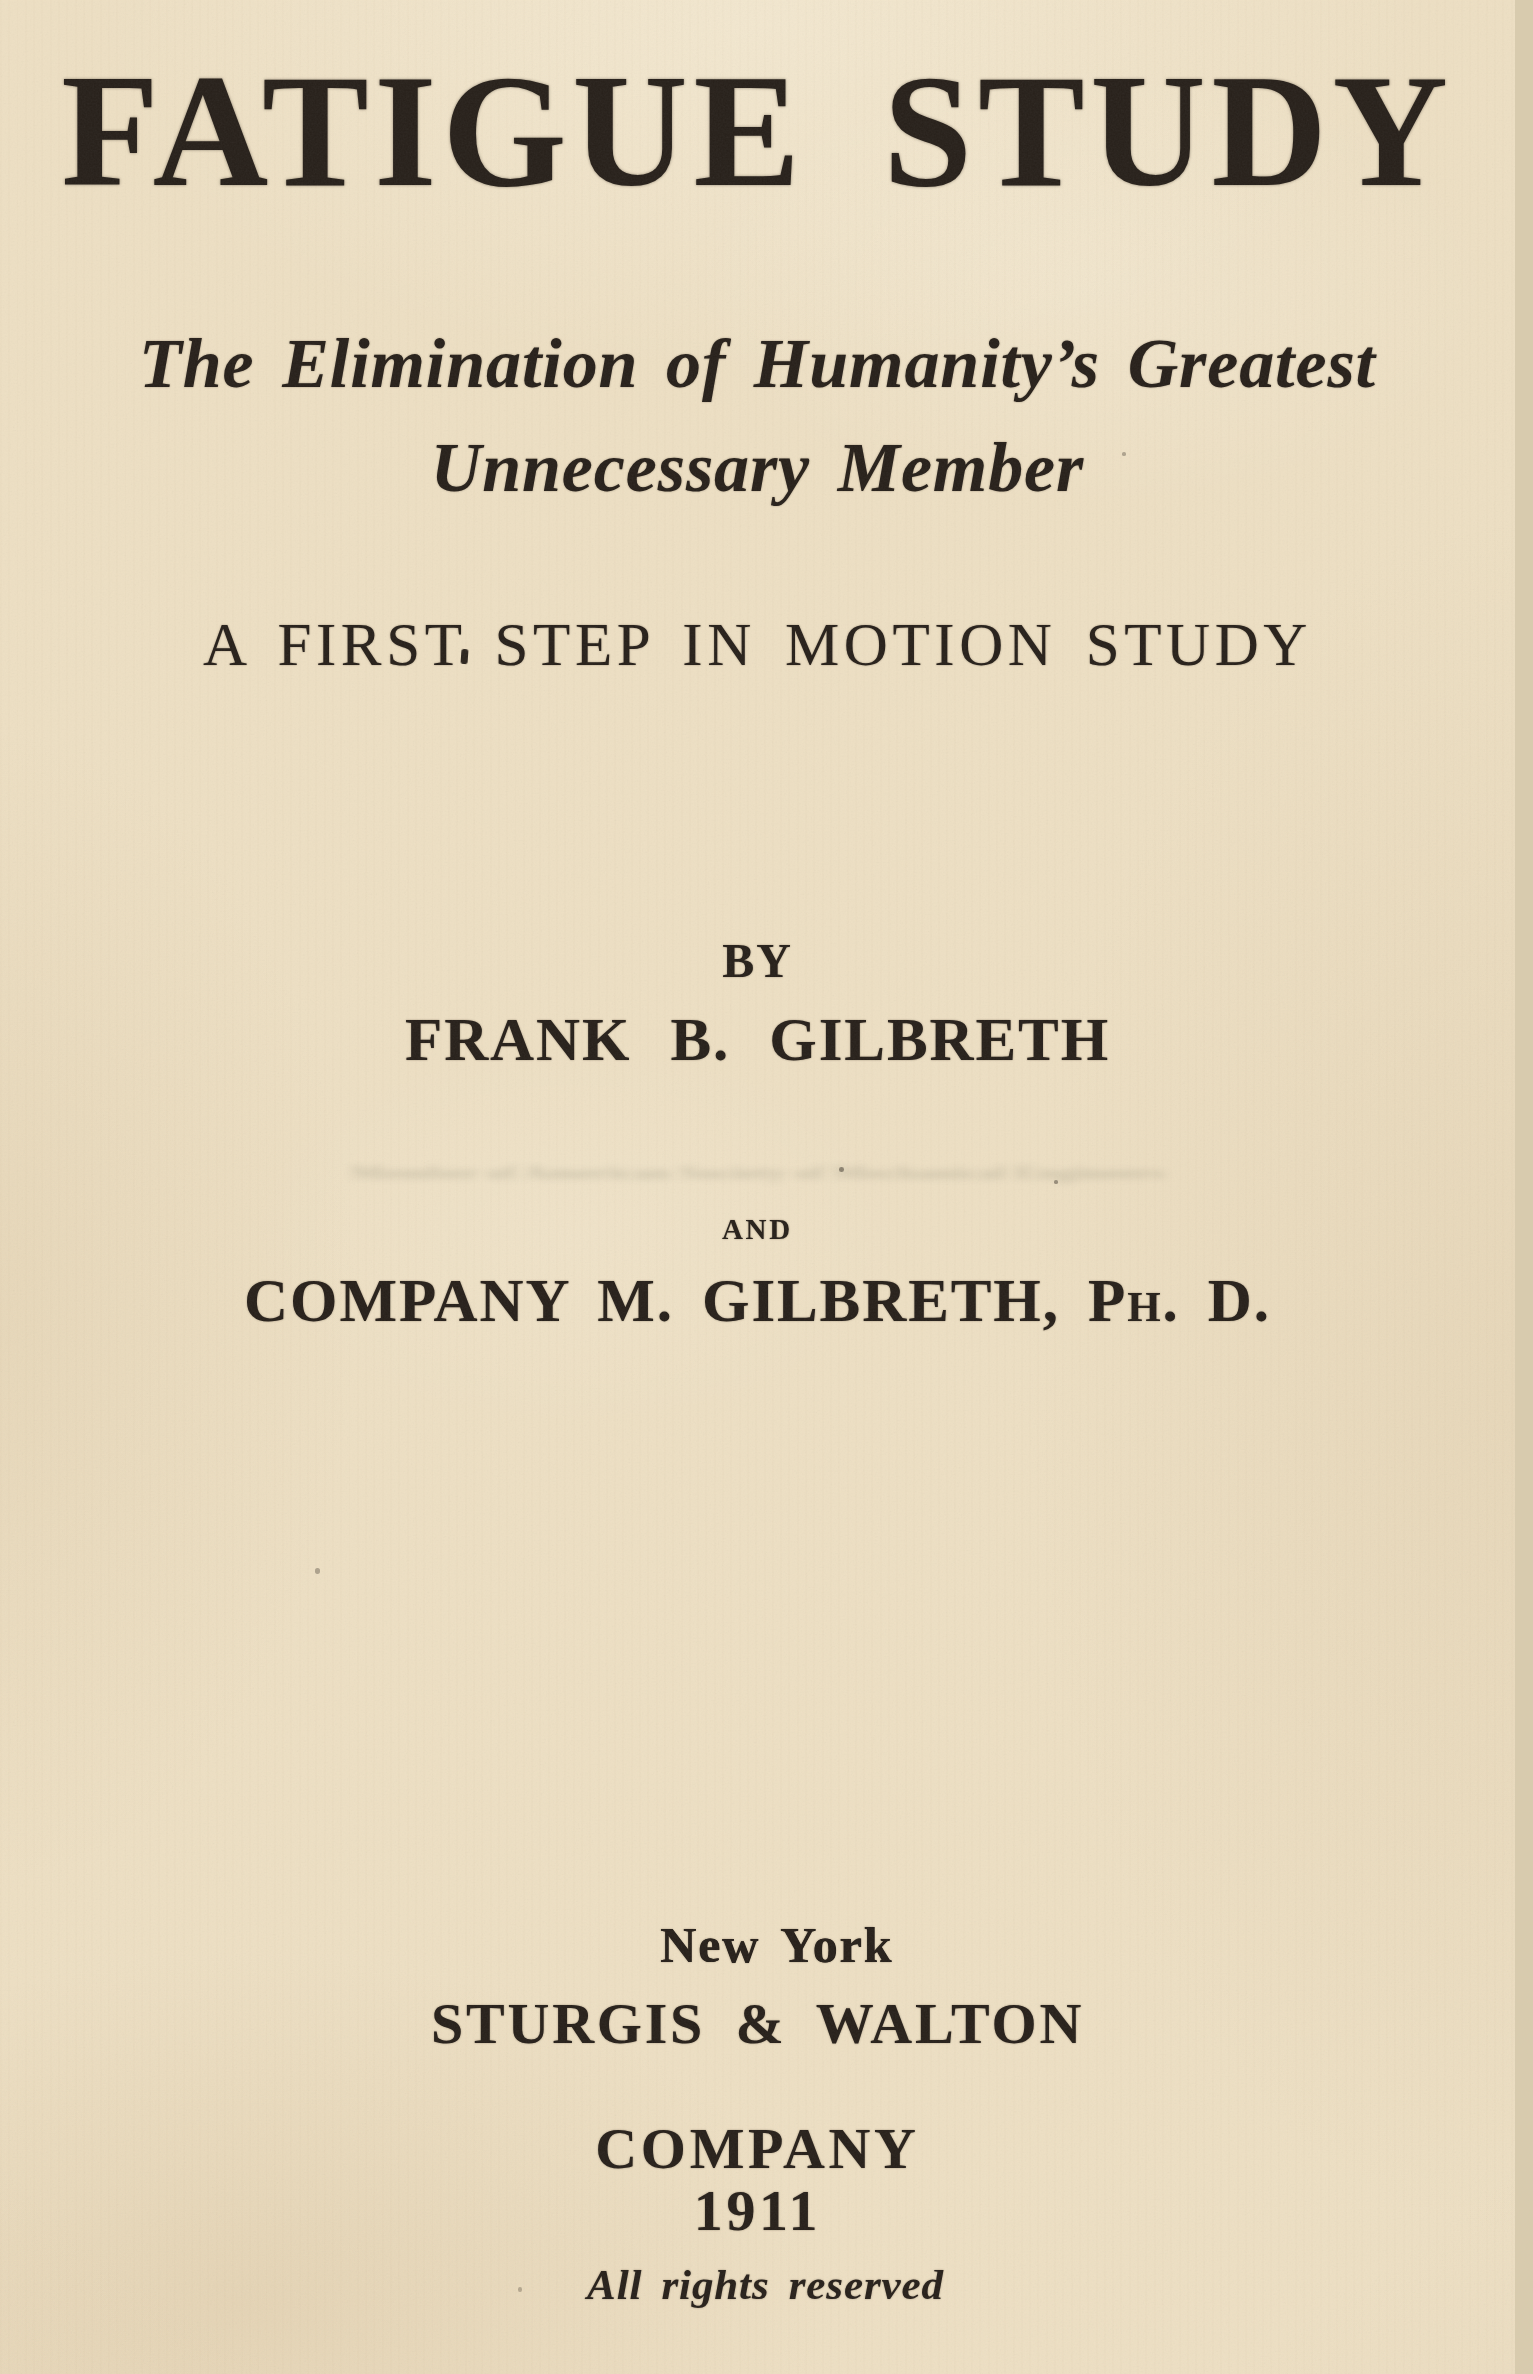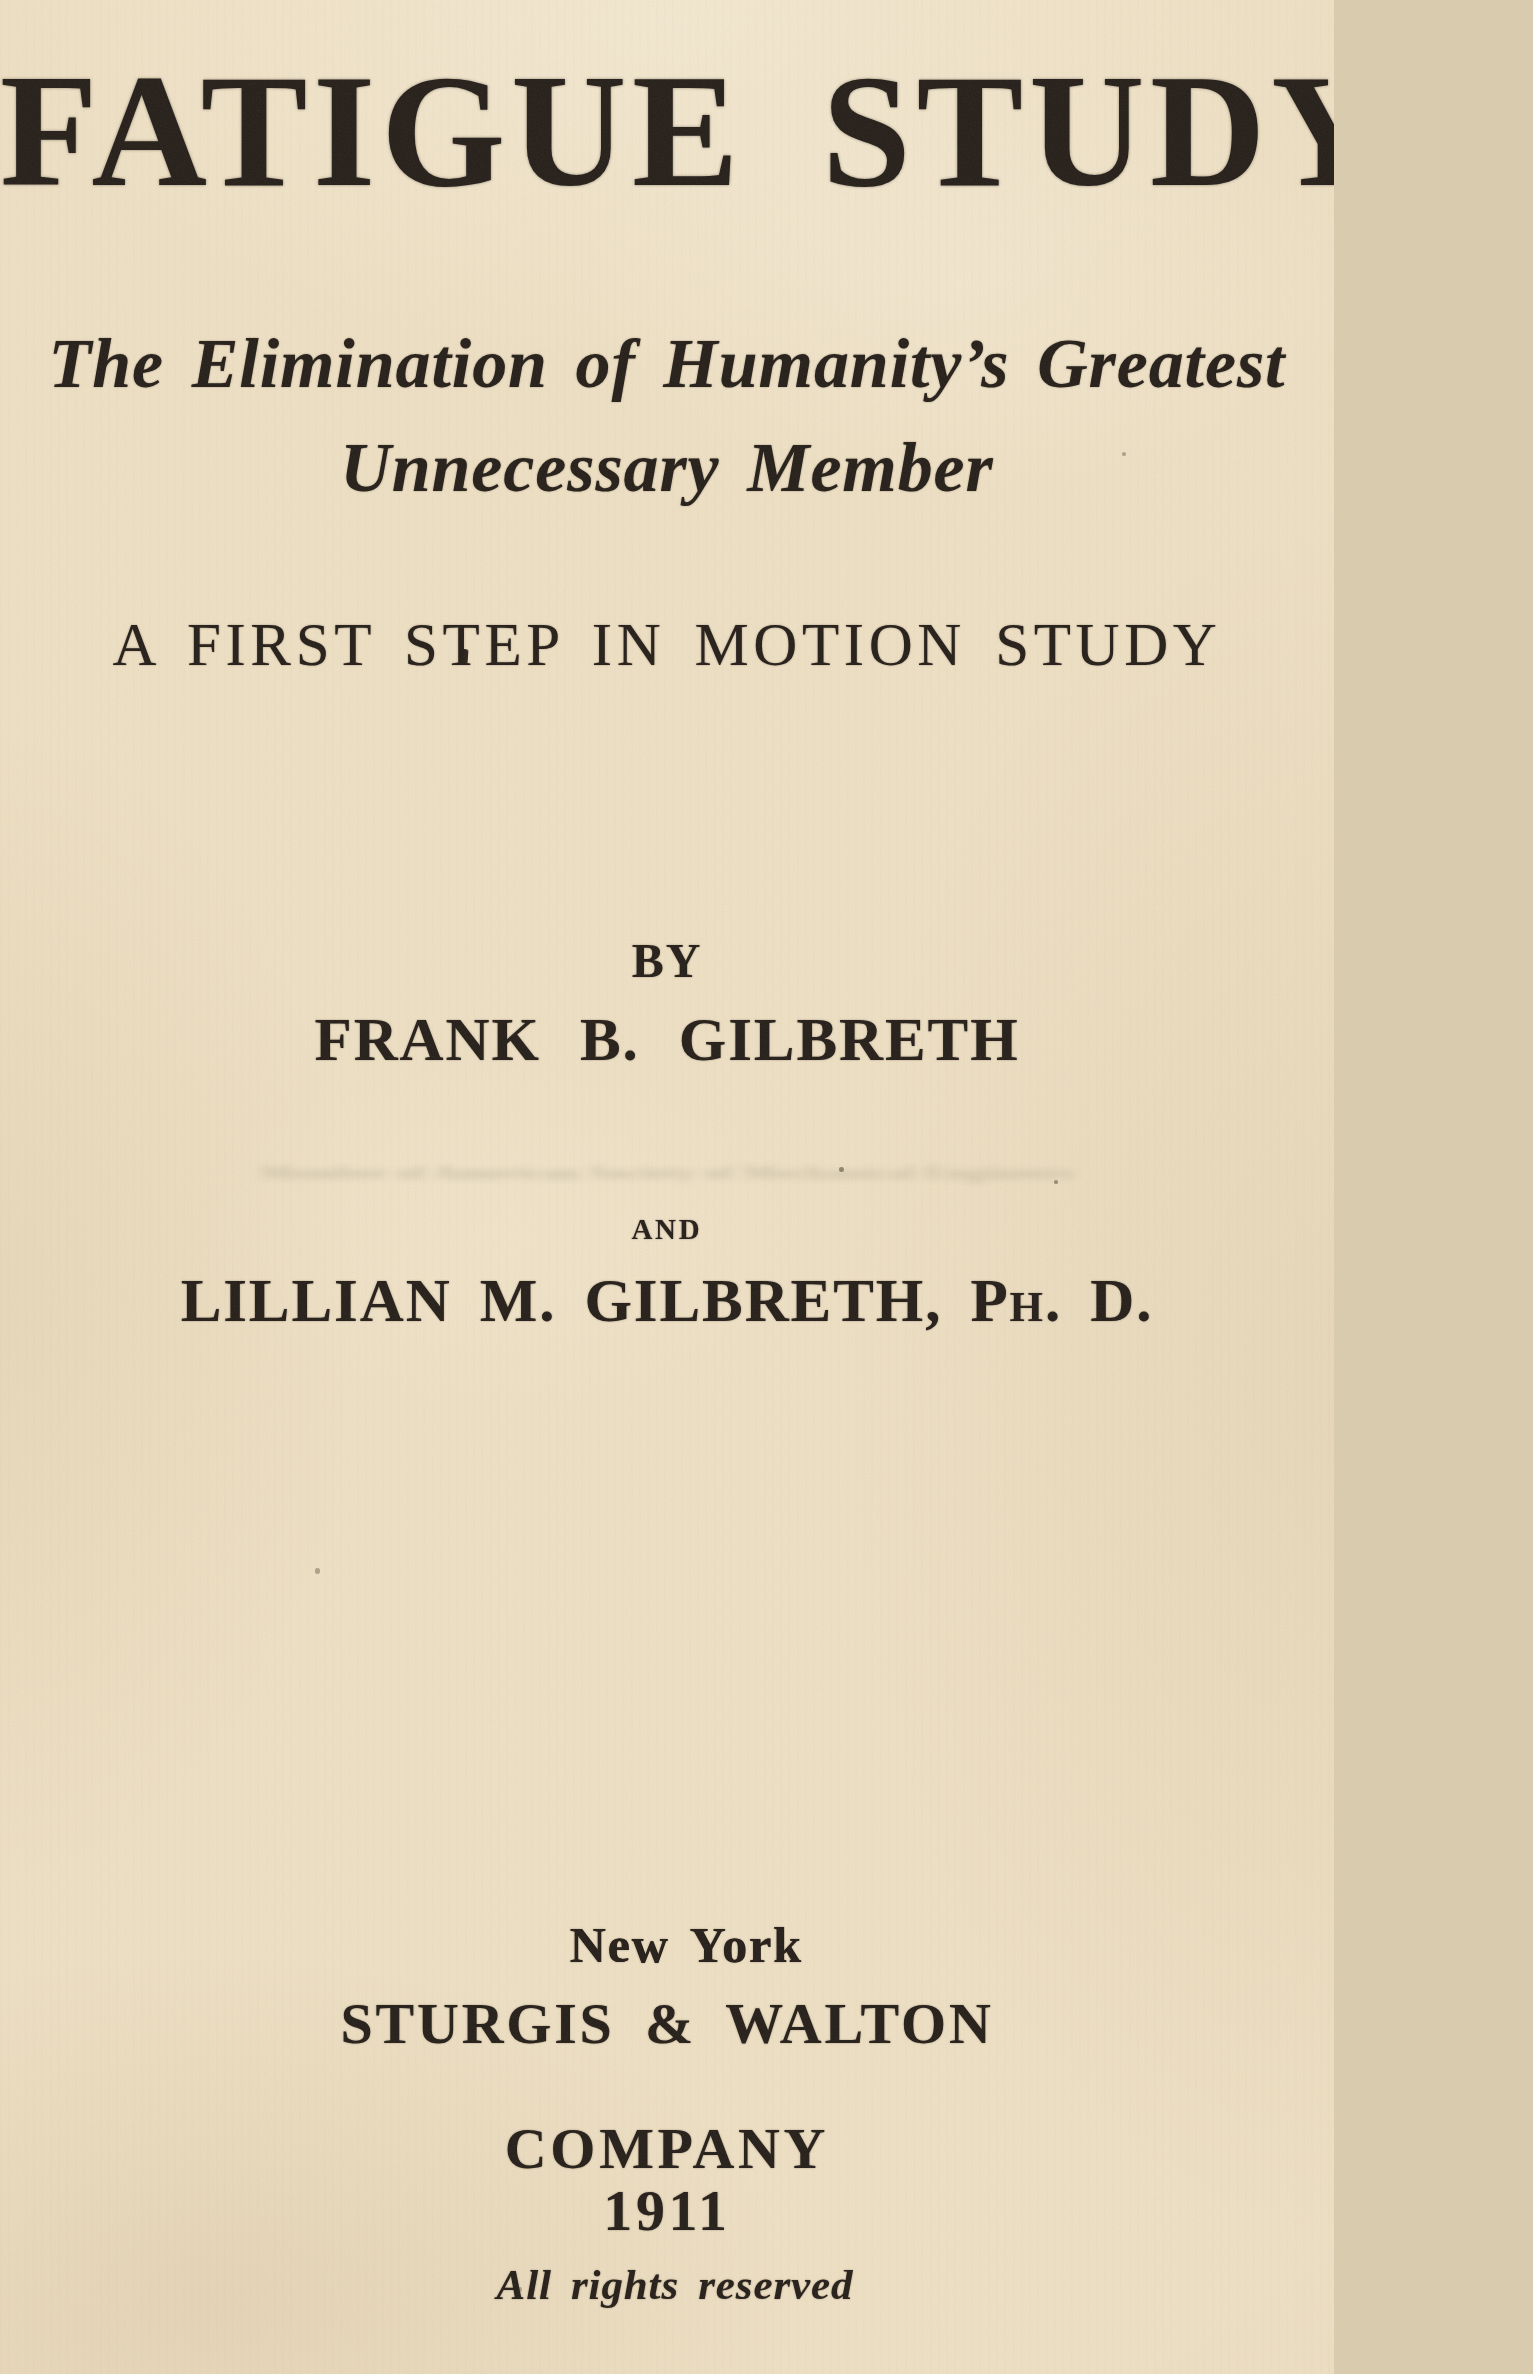--- a/index.html
+++ b/index.html
@@ -1,18 +1,18 @@
 <!DOCTYPE html>
 <html style="font-size:15px"><head>
 <meta charset="utf-8">
 <style>
   html,body{margin:0;padding:0;background:#d8cbae;}
   .page{
     position:relative;
-    width:1334px;height:2375px;
+    width:1515px;height:2375px;
     background-color:#eddfc3;
     overflow:hidden;
     font-family:"Liberation Serif","DejaVu Serif",serif;
     color:#27201a;
   }
   
   .page::before{
     content:"";
     position:absolute;inset:0;z-index:1;pointer-events:none;
     background:
@@ -86,21 +86,21 @@
     <div>Unnecessary Member</div>
   </div>
 
   <div class="ink-speck"></div>
   <div class="txt tagline">A FIRST STEP IN MOTION STUDY</div>
 
   <div class="txt by">BY</div>
   <div class="txt author1">FRANK B. GILBRETH</div>
   <div class="txt ghost">Member of American Society of Mechanical Engineers</div>
   <div class="txt and">AND</div>
-  <div class="txt author2">LILLIAN M. GILBRETH, Ph. D.</div>
+  <div class="txt author2">COMPANY M. GILBRETH, Ph. D.</div>
 
   <div class="txt city">New York</div>
   <div class="txt pub1">STURGIS &amp; WALTON</div>
   <div class="txt pub2">COMPANY</div>
   <div class="txt year">1911</div>
   <div class="txt rights">All rights reserved</div>
 
   <div class="speck" style="left:839px;top:1167px;width:4.6px;height:4.6px;opacity:.5;"></div>
   <div class="speck" style="left:1054px;top:1180px;width:3.7px;height:3.7px;opacity:.45;"></div>
   <div class="speck" style="left:315px;top:1568px;width:4.6px;height:5.6px;opacity:.35;"></div>

